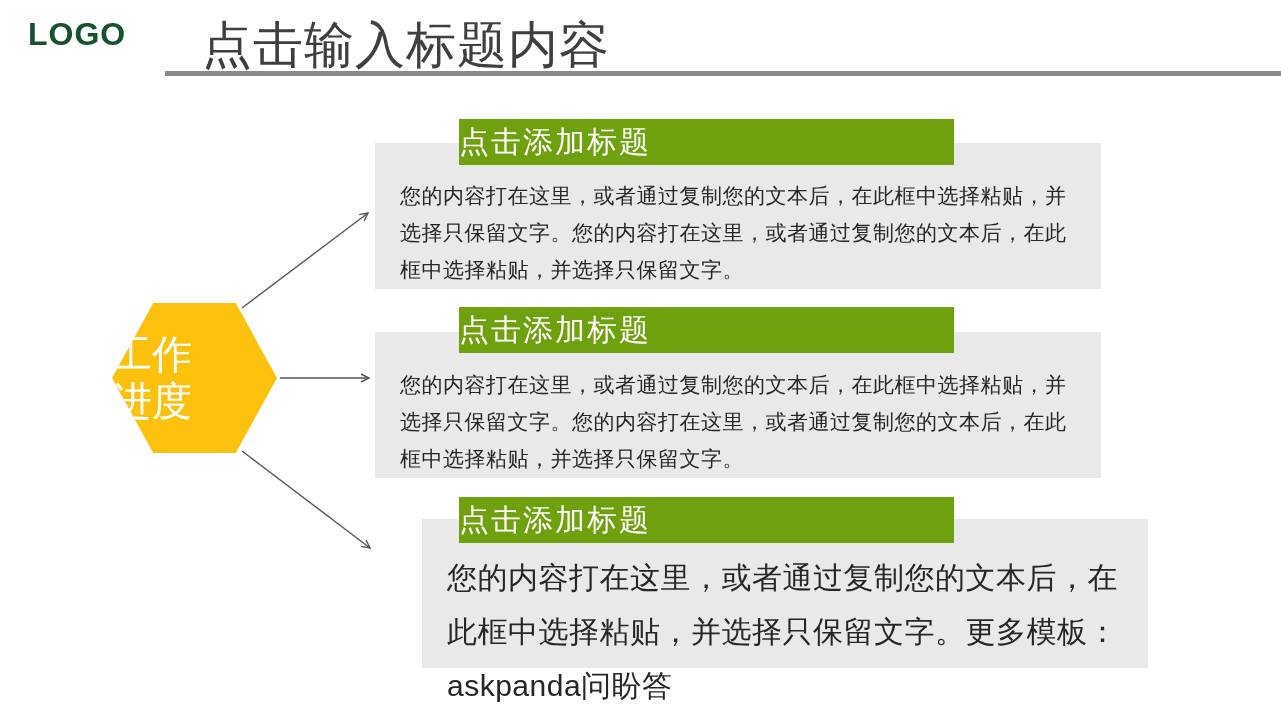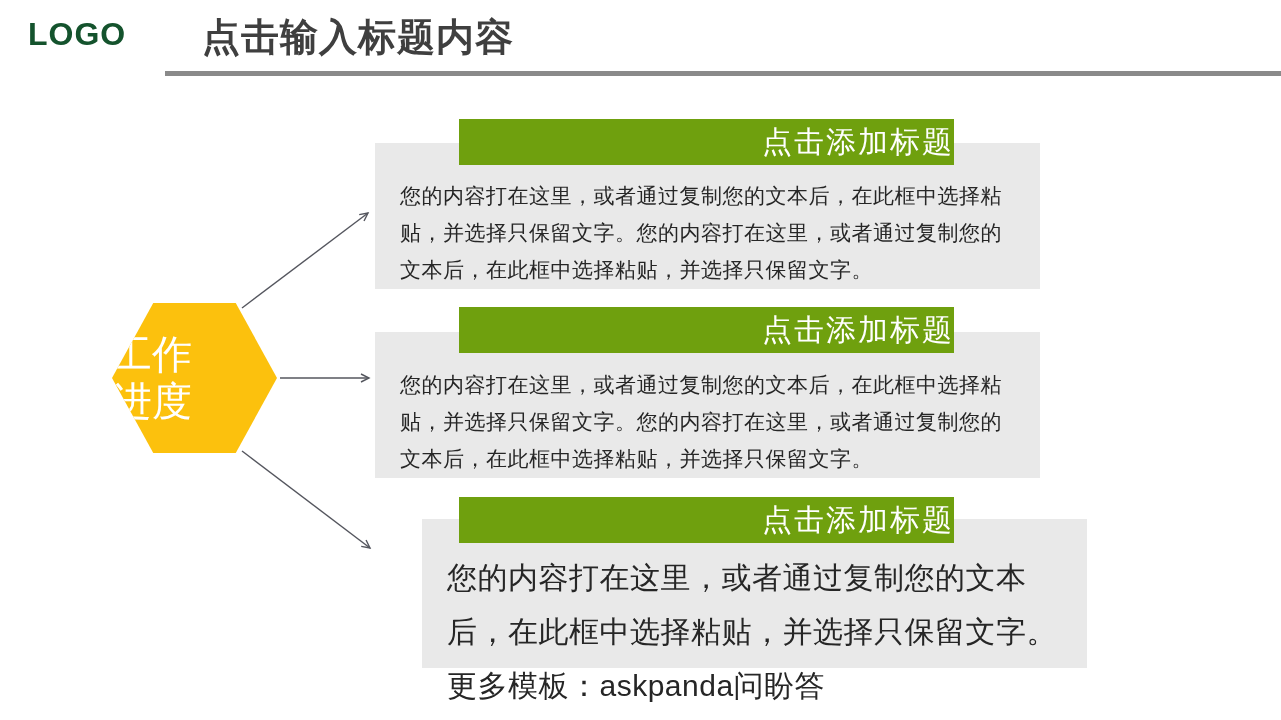--- a/index.html
+++ b/index.html
@@ -19,22 +19,22 @@
     position: absolute;
     left: 28px; top: 16px;
     font-size: 32px;
     font-weight: bold;
     letter-spacing: 1px;
     color: #14532d;
   }
   .slide-title {
     position: absolute;
     left: 202px; top: 12px;
-    font-size: 38px;
-    font-weight: bold;
+    font-size: 50px;
+    font-weight: normal;
     letter-spacing: 1px;
     color: #3F3F3F;
   }
   .header-rule {
     position: absolute;
     left: 165px; top: 71px;
     width: 1116px; height: 5px;
     background: #8A8A8A;
   }
 
@@ -63,33 +63,33 @@
     position: absolute;
     left: 0; top: 0;
     width: 1281px; height: 720px;
     pointer-events: none;
   }
 
   
   .panel-body {
     position: absolute;
     left: 375px;
-    width: 665px;
+    width: 726px;
     background: #E9E9E9;
   }
   .panel-header {
     position: absolute;
     left: 459px;
     width: 495px;
     height: 46px;
     background: #6FA00E;
     color: #ffffff;
     font-size: 30px;
     line-height: 46px;
-    text-align: right;
+    text-align: left;
     letter-spacing: 2px;
     z-index: 2;
   }
   .body-1 { top: 143px; height: 146px; }
   .head-1 { top: 119px; }
   .body-2 { top: 332px; height: 146px; }
   .head-2 { top: 307px; }
   .body-3 { top: 519px; height: 149px; overflow: visible; margin-left: 47px; }
   .head-3 { top: 497px; }
 

